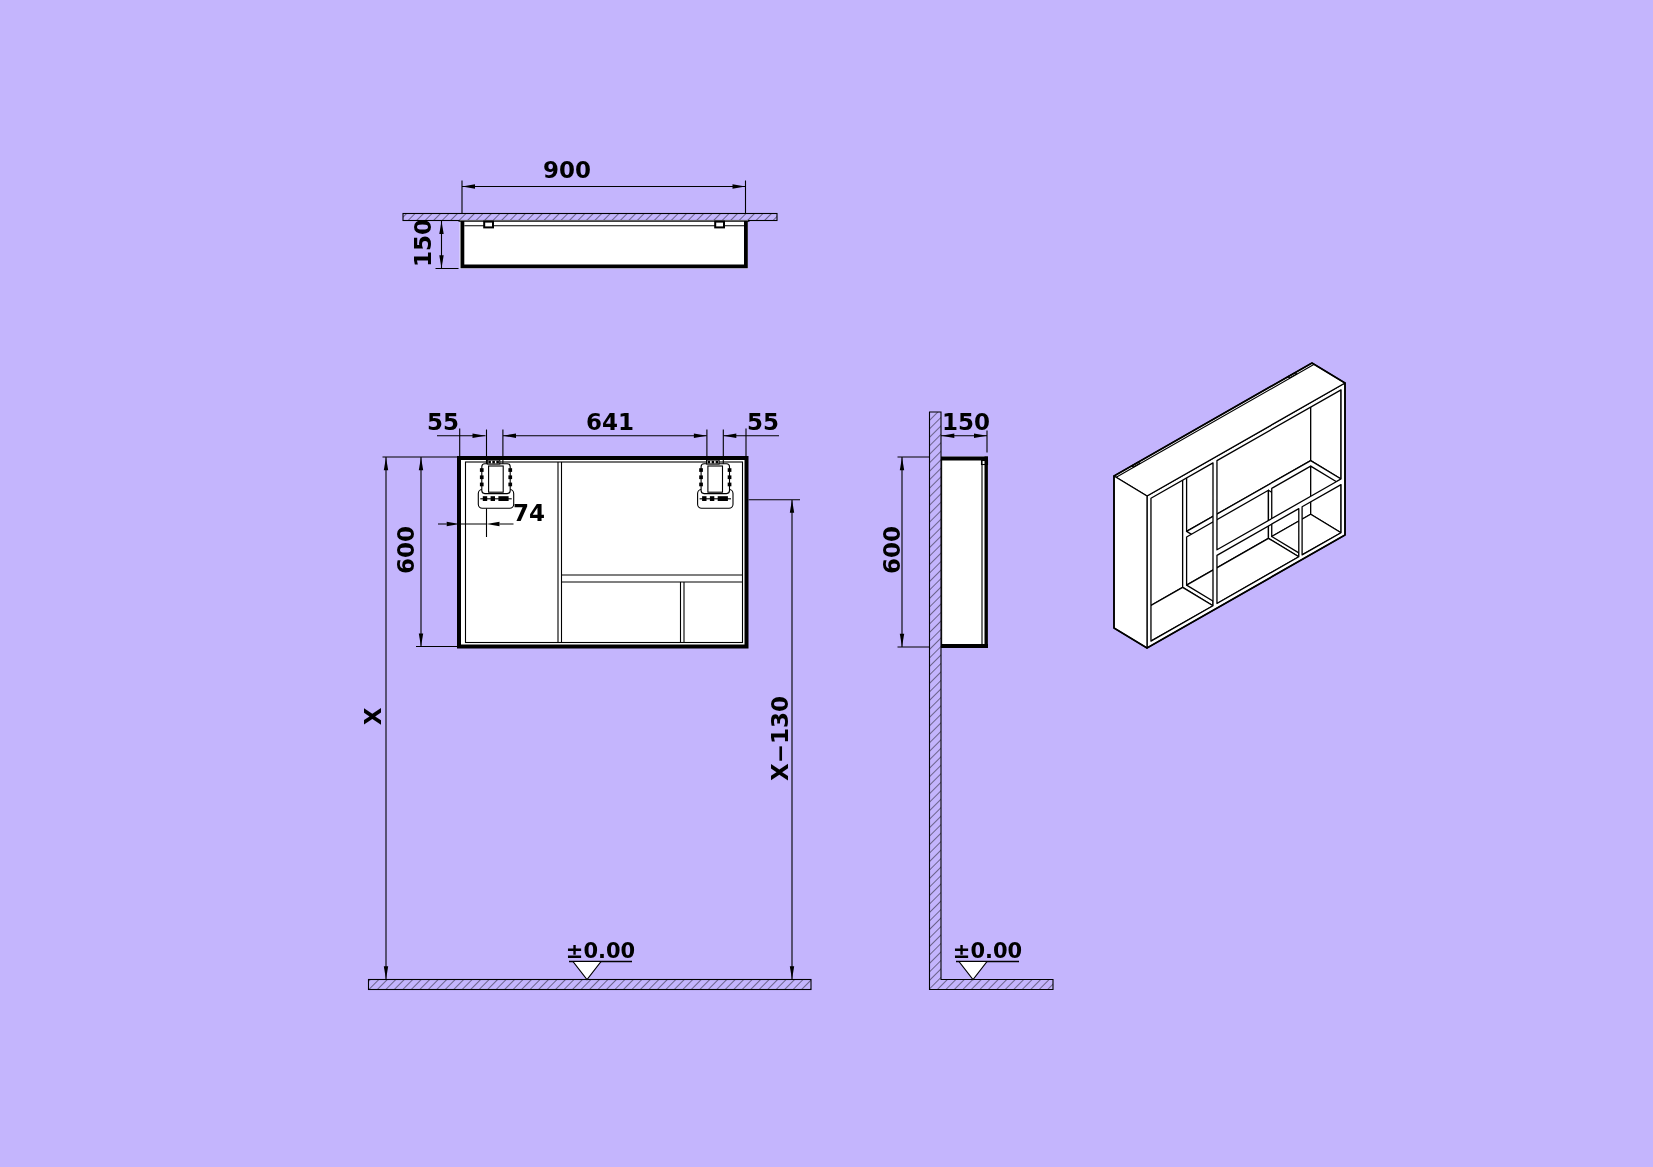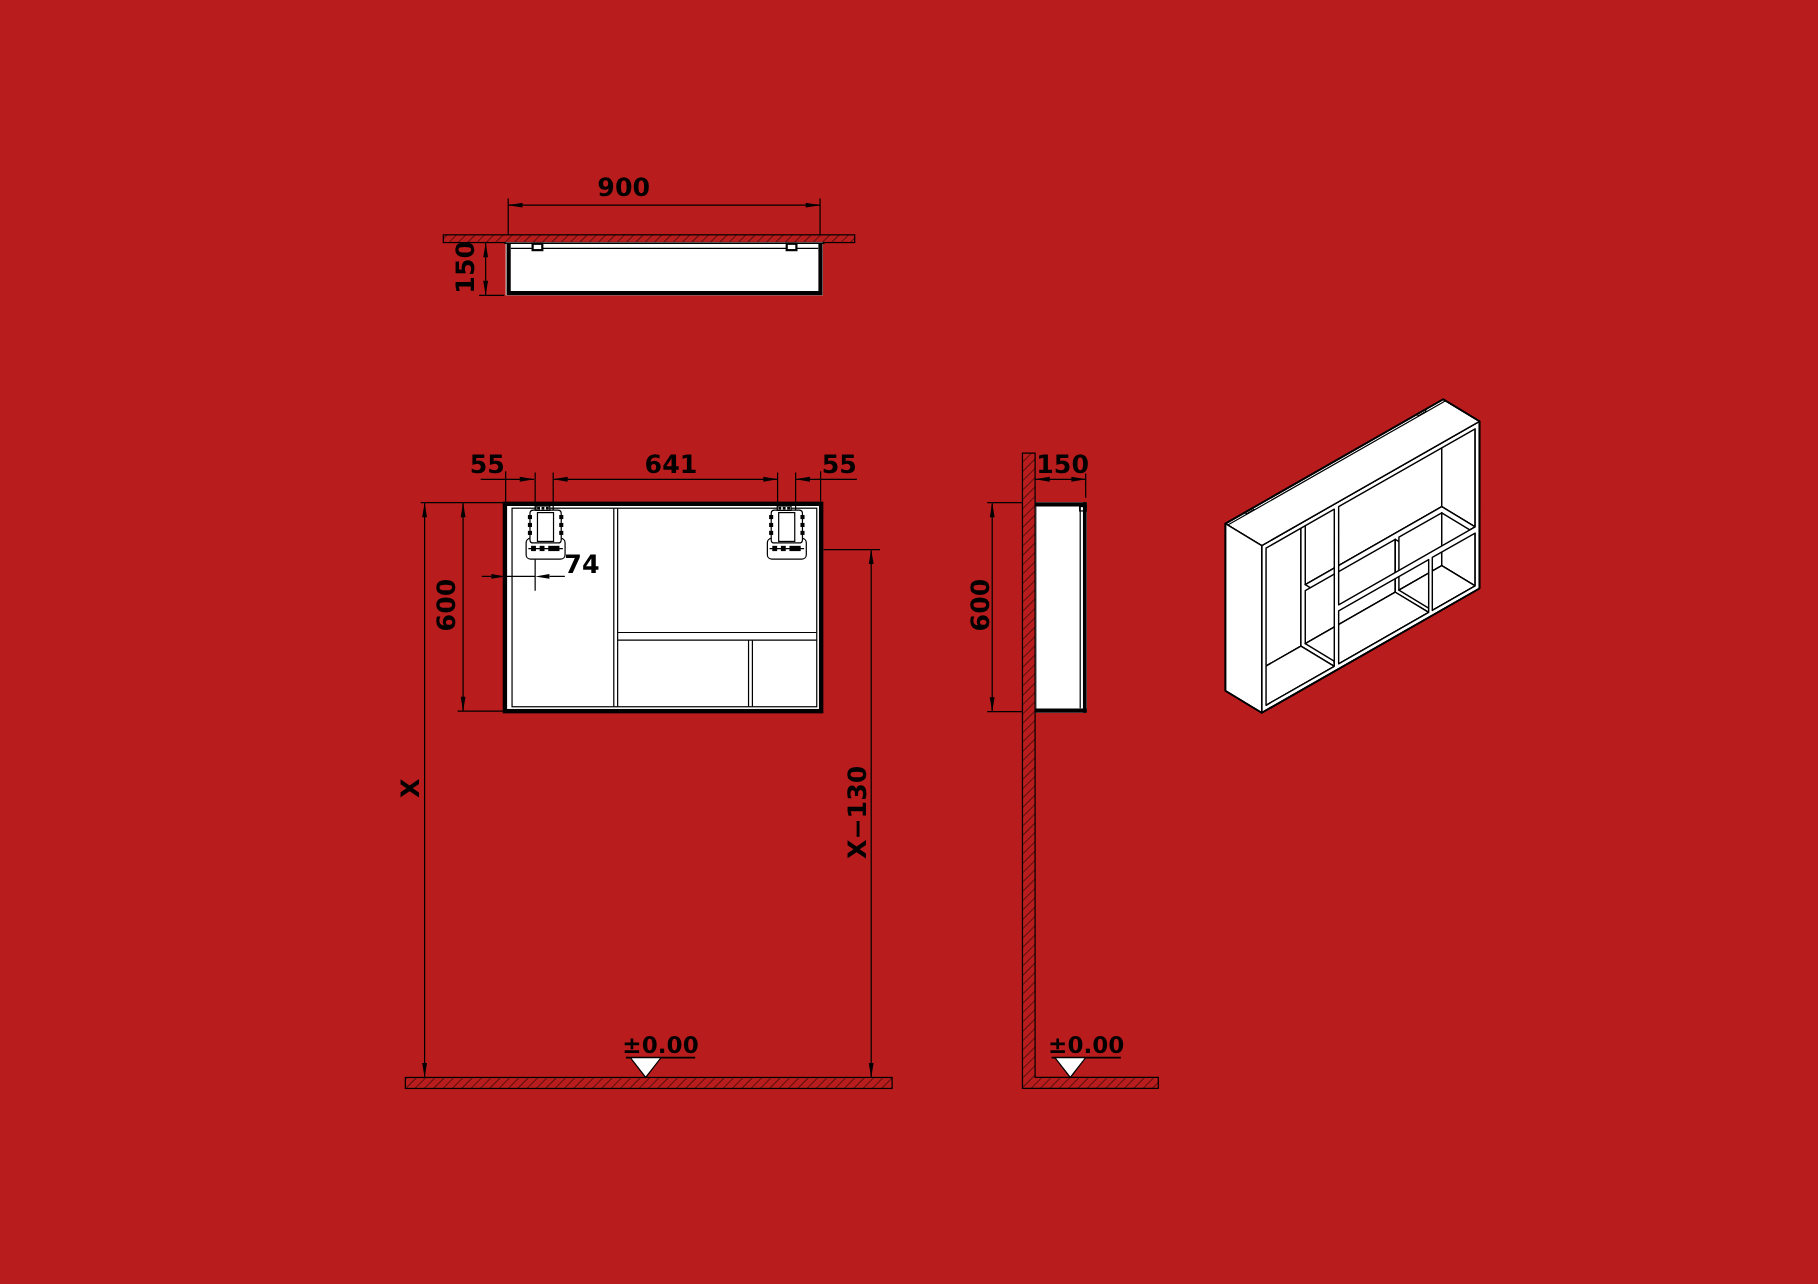--- a/index.html
+++ b/index.html
@@ -1,16 +1,16 @@
 <!DOCTYPE html>
 <html><head>
 <meta charset="utf-8">
 <style>
   html,body{margin:0;padding:0;background:#ffffff;}
-  .stage{position:relative;width:1653px;height:1167px;background:#b91c1c;overflow:hidden;}
+  .stage{position:relative;width:1653px;height:1167px;background:#c4b5fd;overflow:hidden;}
   svg{display:block;}
   .thin{stroke:#000;stroke-width:1.1;fill:none;}
   .thick{stroke:#000;stroke-width:3.8;fill:none;}
   .thick4{stroke:#000;stroke-width:4;}
   .whitefill{fill:#fff;}
   .nofill{fill:none;}
   .dim{stroke:#000;stroke-width:1.1;fill:none;}
   .arrow{fill:#000;stroke:none;}
   .blk{fill:#000;stroke:none;}
   .hatchfill{fill:url(#hatch);stroke:#000;stroke-width:1.1;}

